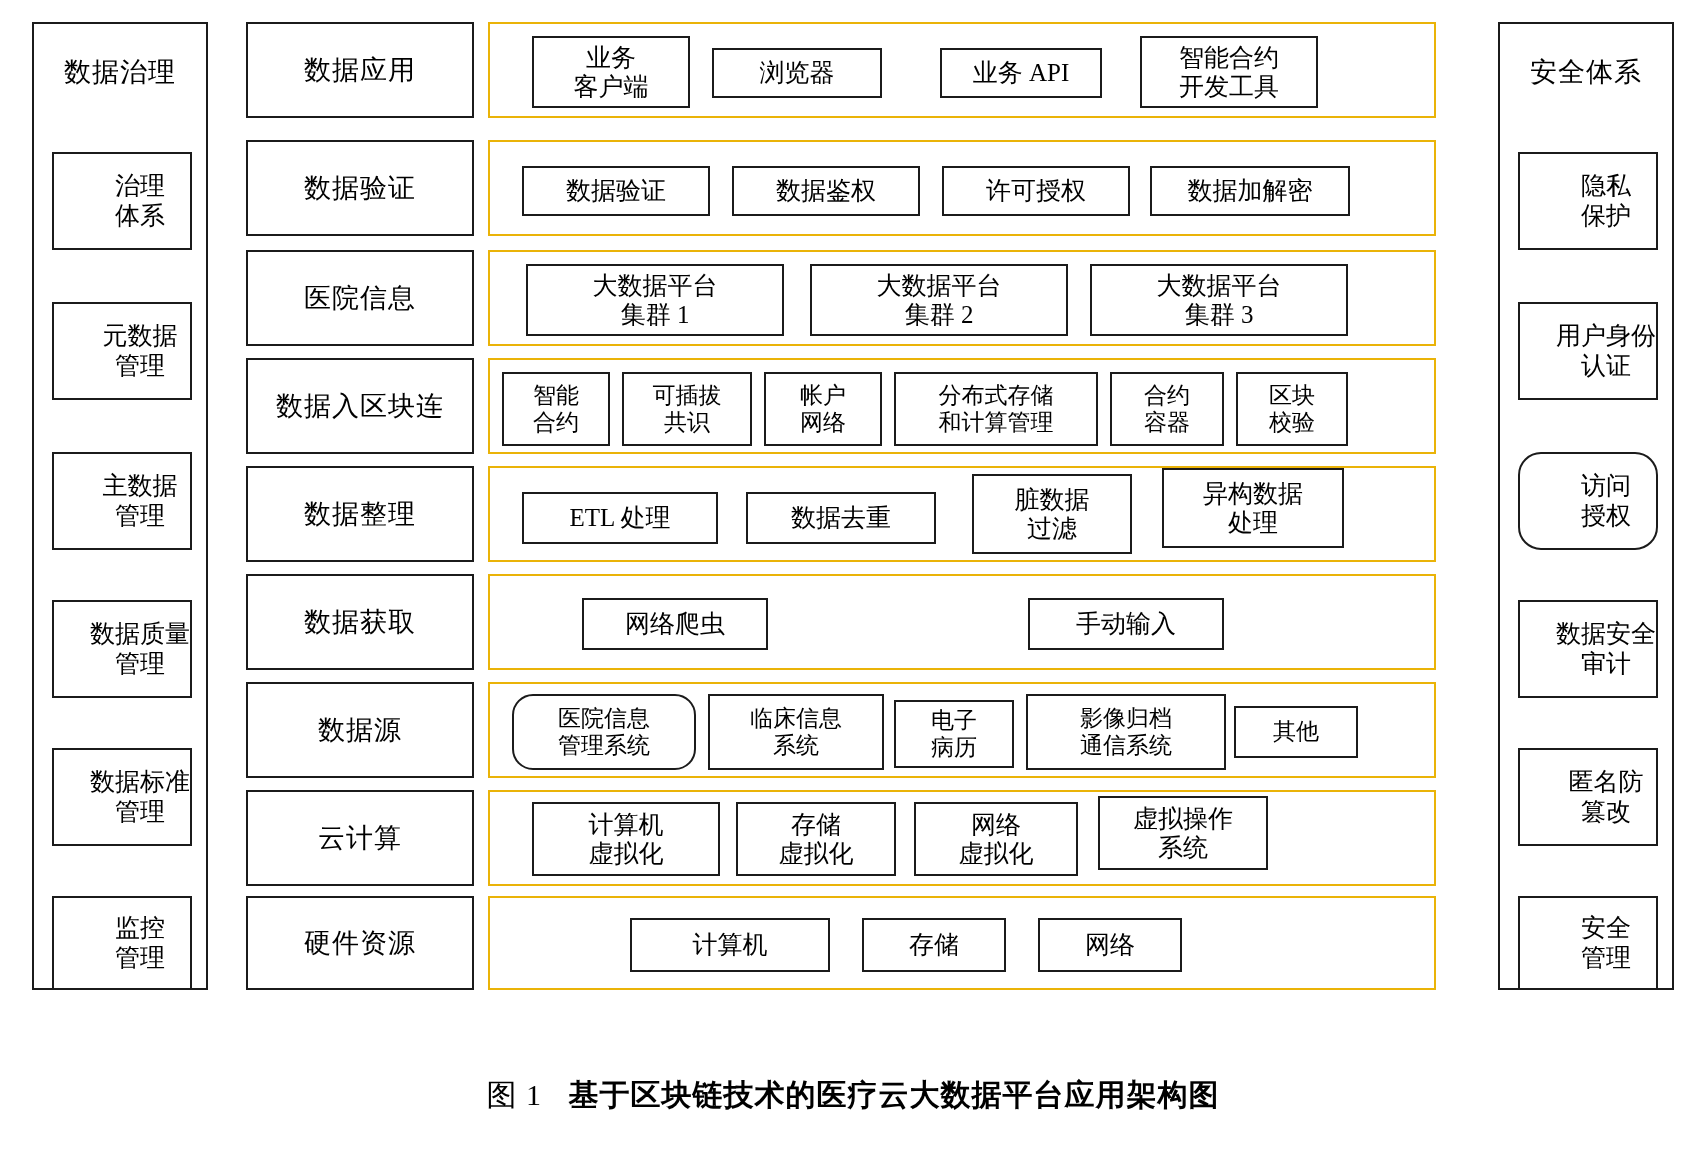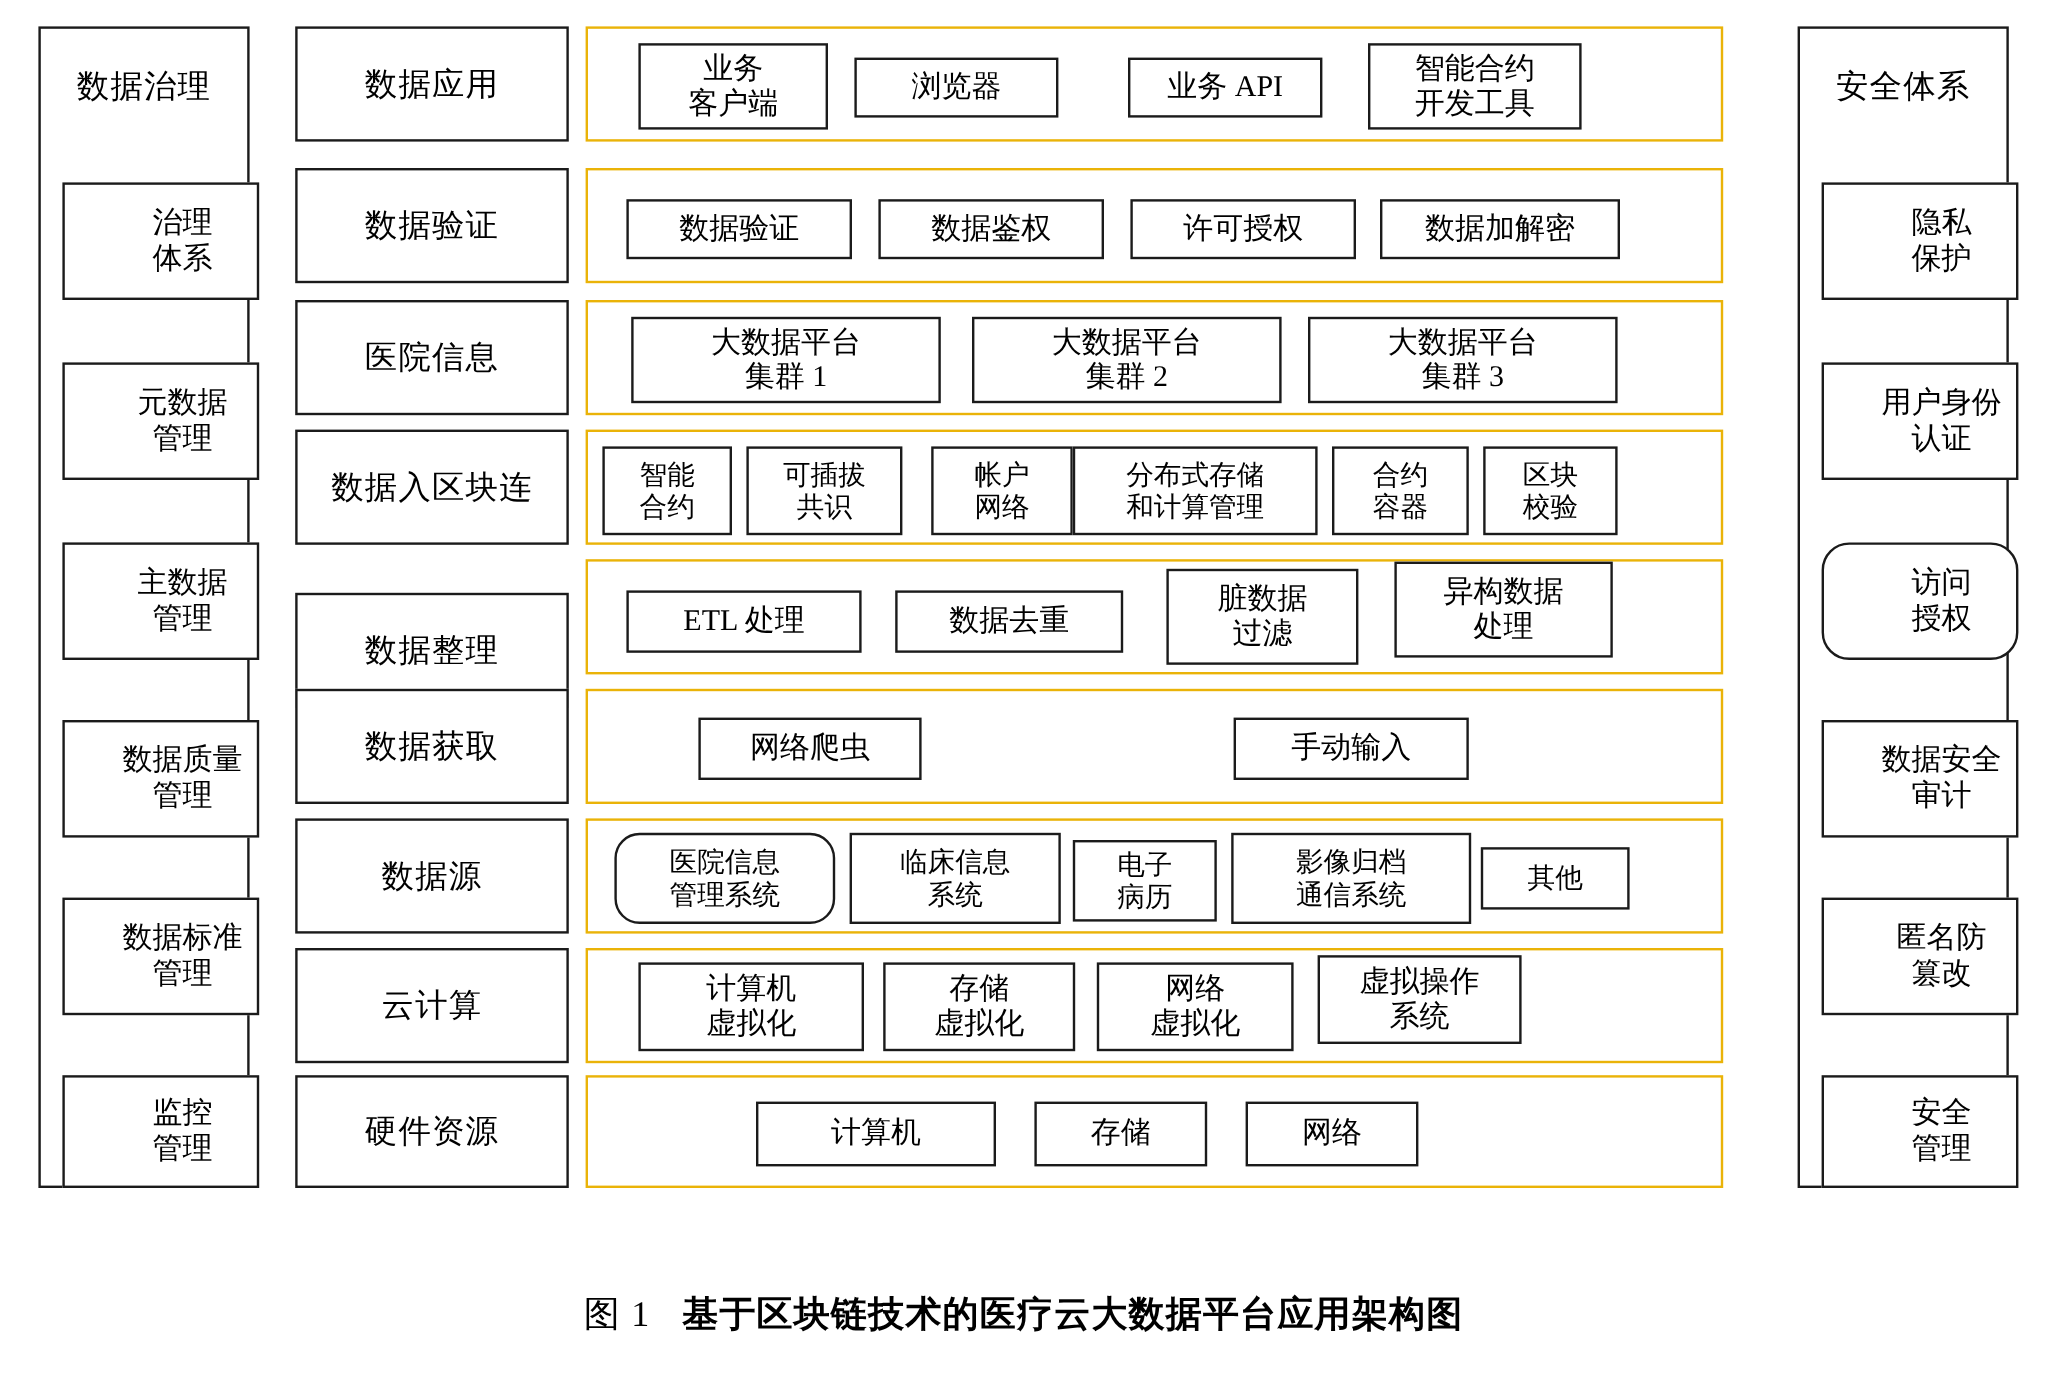--- a/index.html
+++ b/index.html
@@ -51,21 +51,21 @@
     display: flex;
     align-items: center;
     justify-content: center;
     font-size: 27px;
     letter-spacing: 1px;
   }
 
   .col-inner {
     position: absolute;
     left: 18px;
-    width: 164px;
+    width: 140px;
     box-sizing: border-box;
     border: 2px solid #1b1b1b;
     background: #ffffff;
     display: flex;
     align-items: center;
     justify-content: center;
     text-align: center;
     font-size: 25px;
     line-height: 1.2;
     white-space: pre-line;
@@ -164,21 +164,21 @@
     <div class="col-inner" style="top:724px;height:98px;">匿名防
 篡改</div>
     <div class="col-inner" style="top:872px;height:94px;">安全
 管理</div>
   </div>
 
   <div class="row-label" style="top:22px;height:96px;">数据应用</div>
   <div class="row-label" style="top:140px;height:96px;">数据验证</div>
   <div class="row-label" style="top:250px;height:96px;">医院信息</div>
   <div class="row-label" style="top:358px;height:96px;">数据入区块连</div>
-  <div class="row-label" style="top:466px;height:96px;margin-top:28px;">数据整理</div>
+  <div class="row-label" style="top:466px;height:96px;">数据整理</div>
   <div class="row-label" style="top:574px;height:96px;">数据获取</div>
   <div class="row-label" style="top:682px;height:96px;">数据源</div>
   <div class="row-label" style="top:790px;height:96px;">云计算</div>
   <div class="row-label" style="top:896px;height:94px;">硬件资源</div>
 
   <div class="row-strip" style="top:22px;height:96px;">
     <div class="cell" style="left:42px;top:12px;width:158px;height:72px;">业务
 客户端</div>
     <div class="cell" style="left:222px;top:24px;width:170px;height:50px;">浏览器</div>
     <div class="cell" style="left:450px;top:24px;width:162px;height:50px;">业务 API</div>
@@ -200,21 +200,21 @@
 集群 2</div>
     <div class="cell" style="left:600px;top:12px;width:258px;height:72px;">大数据平台
 集群 3</div>
   </div>
 
   <div class="row-strip" style="top:358px;height:96px;padding-left:20px;">
     <div class="cell sm" style="left:12px;top:12px;width:108px;height:74px;">智能
 合约</div>
     <div class="cell sm" style="left:132px;top:12px;width:130px;height:74px;">可插拔
 共识</div>
-    <div class="cell sm" style="left:274px;top:12px;width:118px;height:74px;margin-left:12px;">帐户
+    <div class="cell sm" style="left:274px;top:12px;width:118px;height:74px;">帐户
 网络</div>
     <div class="cell sm" style="left:404px;top:12px;width:204px;height:74px;">分布式存储
 和计算管理</div>
     <div class="cell sm" style="left:620px;top:12px;width:114px;height:74px;">合约
 容器</div>
     <div class="cell sm" style="left:746px;top:12px;width:112px;height:74px;">区块
 校验</div>
   </div>
 
   <div class="row-strip" style="top:466px;height:96px;">

